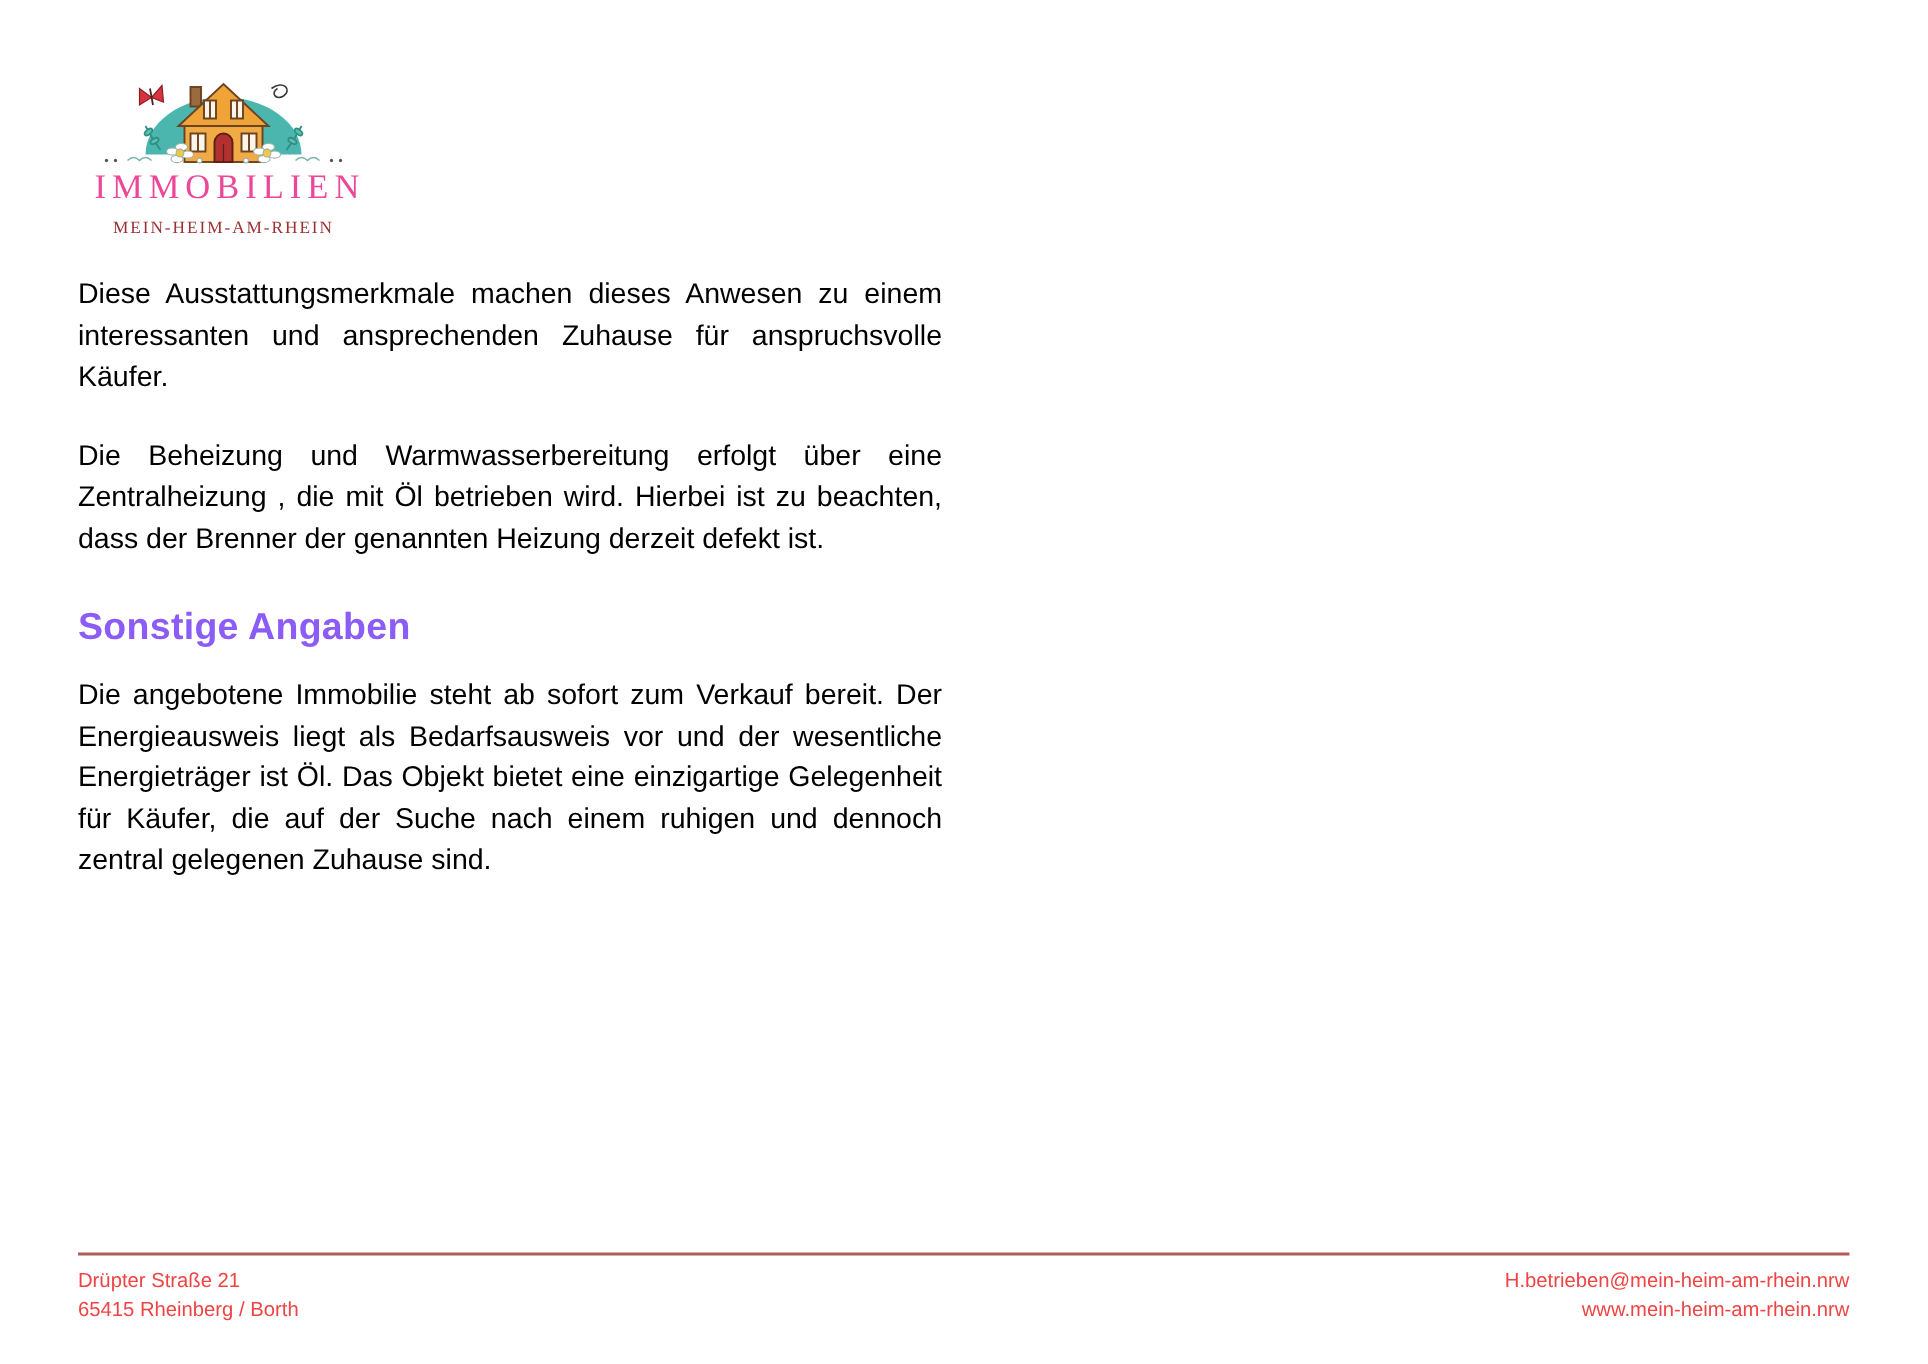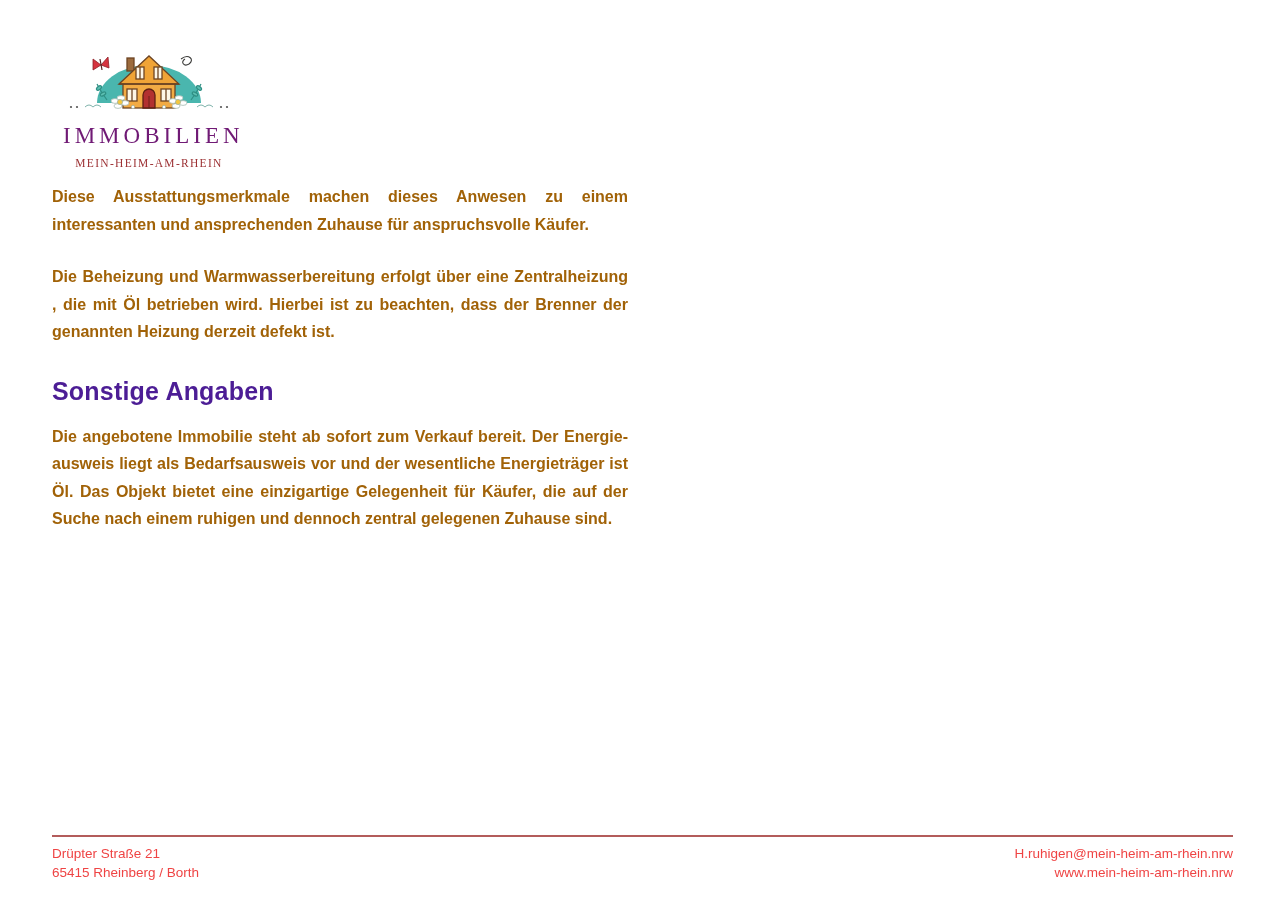--- a/index.html
+++ b/index.html
@@ -20,52 +20,51 @@
     top: 50px;
     width: 172px;
     text-align: center;
   }
   .logo-art { display: block; margin: 0 auto; }
   .logo-title {
     font-family: "Liberation Serif", serif;
     font-size: 23px;
     font-weight: 400;
     letter-spacing: 4px;
-    color: #701a75;
-    margin-top: 11px;
+    color: #ec4899;
+    margin-top: 0;
     white-space: nowrap;
   }
   .logo-subtitle {
     font-family: "Liberation Serif", serif;
     font-size: 11.5px;
     letter-spacing: 1.3px;
     color: #9c3134;
     margin-top: 8px;
     white-space: nowrap;
   }
 
   
   .content {
     position: absolute;
     left: 52px;
     top: 183px;
     width: 576px;
   }
   .content p {
-    font-size: 16px;
+    font-size: 19px;
     line-height: 27.5px;
-    color: #a16207;
+    color: #000000;
     text-align: justify;
     margin-bottom: 25px;
-    font-weight: bold;
   }
   .content h2 {
     font-size: 25px;
     font-weight: 700;
-    color: #4c1d95;
+    color: #8b5cf6;
     margin-top: 31px;
     margin-bottom: 17px;
     letter-spacing: 0.2px;
   }
 
   
   .footer {
     position: absolute;
     left: 52px;
     top: 835px;
@@ -169,18 +168,18 @@
     <h2>Sonstige Angaben</h2>
     <p>Die angebotene Immobilie steht ab sofort zum Verkauf bereit. Der Energie­ausweis liegt als Bedarfsausweis vor und der wesentliche Energieträger ist Öl. Das Objekt bietet eine einzigartige Gelegenheit für Käufer, die auf der Suche nach einem ruhigen und dennoch zentral gelegenen Zuhause sind.</p>
   </div>
 
   <div class="footer">
     <div class="col left">
       <div>Drüpter Straße 21</div>
       <div>65415 Rheinberg / Borth</div>
     </div>
     <div class="col right">
-      <div>H.ruhigen@mein-heim-am-rhein.nrw</div>
+      <div>H.betrieben@mein-heim-am-rhein.nrw</div>
       <div>www.mein-heim-am-rhein.nrw</div>
     </div>
   </div>
 
 </div>
 
 </body></html>

